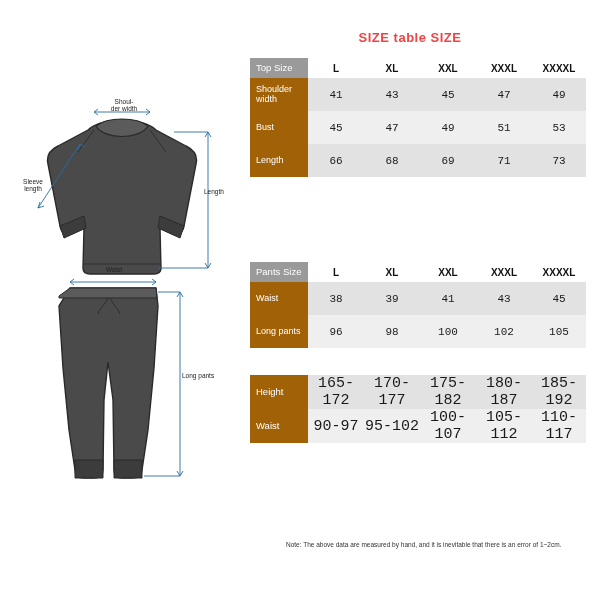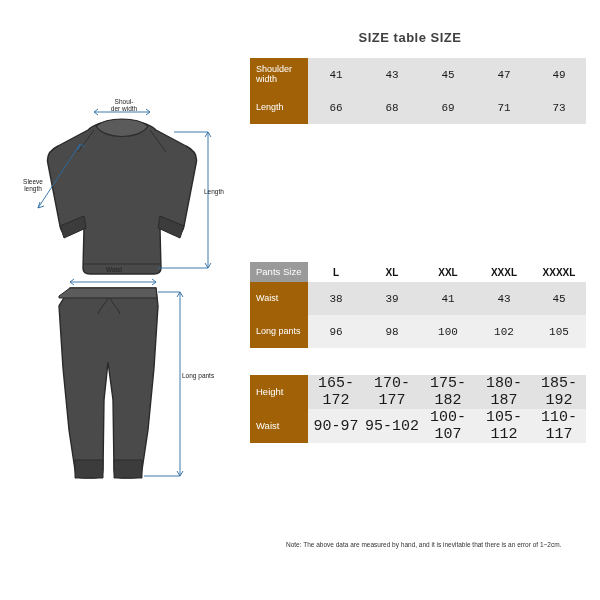--- a/index.html
+++ b/index.html
@@ -24,21 +24,21 @@
   
   .title {
     position: absolute;
     left: 240px;
     top: 30px;
     width: 340px;
     text-align: center;
     font-size: 13px;
     font-weight: bold;
     letter-spacing: .5px;
-    color: #404040;
+    color: #ef4444;
   }
 
   
   .illus {
     position: absolute;
     left: 8px;
     top: 100px;
     width: 228px;
     height: 420px;
   }
@@ -223,27 +223,43 @@
   <table class="tbl" style="left:250px; top:58px; width:336px;">
     <colgroup>
         <col style="width:58px">
         <col style="width:56px">
         <col style="width:56px">
         <col style="width:56px">
         <col style="width:56px">
         <col style="width:54px">
       </colgroup>
     <tbody>
+      <tr class="hdr-row">
+        <td class="rowhead">Top Size</td>
+        <td>L</td>
+        <td>XL</td>
+        <td>XXL</td>
+        <td>XXXL</td>
+        <td>XXXXL</td>
+      </tr>
       <tr class="odd">
         <td class="rowhead">Shoulder width</td>
         <td class="val">41</td>
         <td class="val">43</td>
         <td class="val">45</td>
         <td class="val">47</td>
         <td class="val">49</td>
+      </tr>
+      <tr class="even">
+        <td class="rowhead">Bust</td>
+        <td class="val">45</td>
+        <td class="val">47</td>
+        <td class="val">49</td>
+        <td class="val">51</td>
+        <td class="val">53</td>
       </tr>
       <tr class="odd">
         <td class="rowhead">Length</td>
         <td class="val">66</td>
         <td class="val">68</td>
         <td class="val">69</td>
         <td class="val">71</td>
         <td class="val">73</td>
       </tr>
     </tbody>

